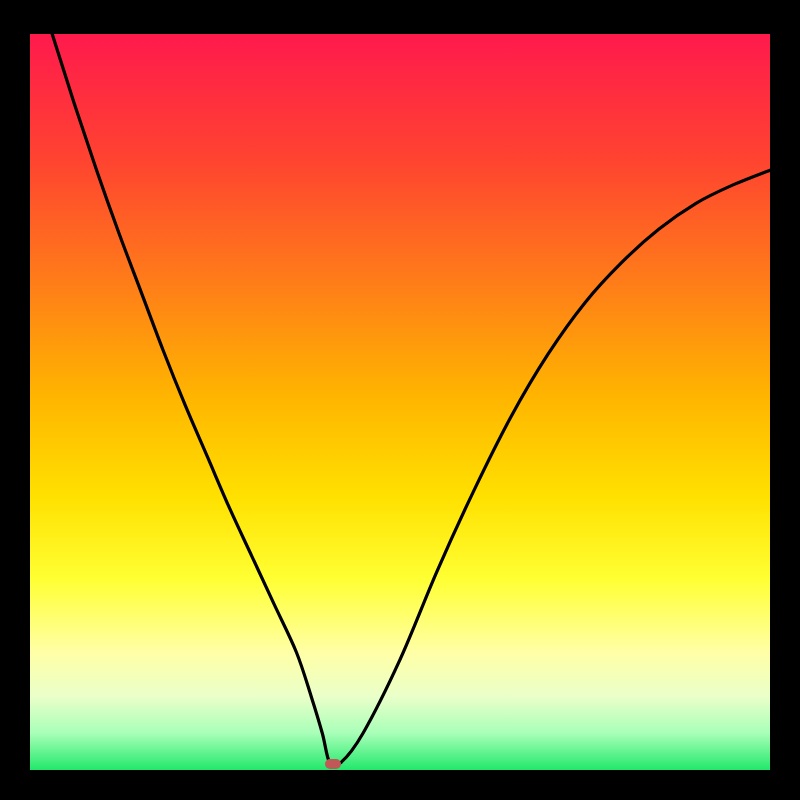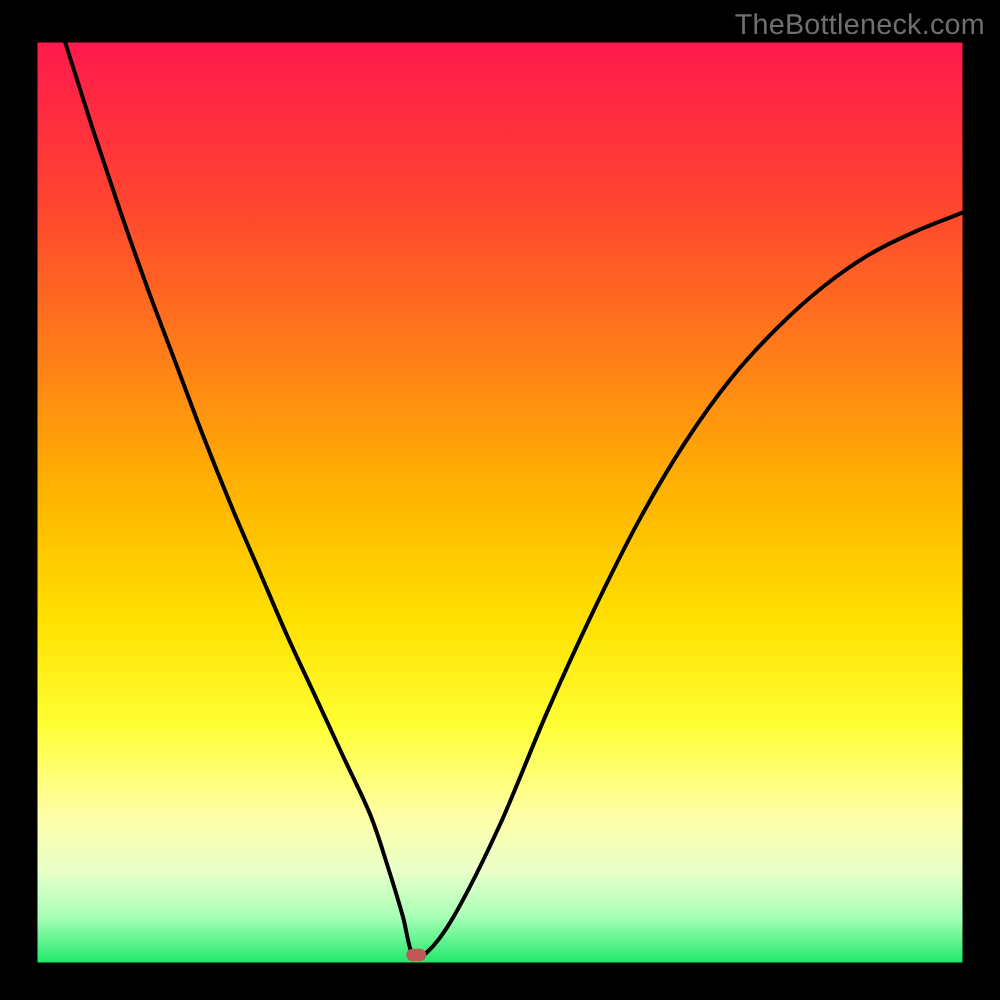--- a/index.html
+++ b/index.html
@@ -64,21 +64,20 @@
     height: 10px;
     background: #c05858;
     border-radius: 5px;
     transform: translate(-50%, -50%);
   }
 </style>
 </head>
 <body>
 
 <div class="frame">
-  <div class="watermark">TheBottleneck.com</div>
 
   <div class="plot-area">
     <div class="gradient-bg"></div>
 
     <svg class="curve" viewBox="0 0 740 736" preserveAspectRatio="none">
       <path id="curve-path" fill="none" stroke-width="3.2" stroke-linecap="round" stroke="#000000" d="M 0 -73.60000000000002 C 3.6999999999999997 -61.33333333333335, 14.8 -23.919999999999998, 22.2 0 C 29.599999999999998 23.919999999999998, 37 47.22666666666662, 44.4 69.91999999999996 C 51.8 92.6133333333333, 59.199999999999996 114.6933333333334, 66.6 136.16000000000008 C 74 157.62666666666675, 81.39999999999999 178.48000000000005, 88.8 198.72000000000003 C 96.2 218.96, 103.6 237.9733333333333, 111 257.59999999999997 C 118.4 277.22666666666663, 125.79999999999998 297.4666666666667, 133.2 316.48 C 140.6 335.49333333333334, 148 353.8933333333333, 155.4 371.68 C 162.8 389.4666666666667, 170.2 406.02666666666664, 177.6 423.2 C 185 440.37333333333333, 192.4 458.16, 199.8 474.72 C 207.20000000000002 491.28000000000003, 214.6 506.6133333333333, 222 522.56 C 229.4 538.5066666666667, 236.8 554.4533333333333, 244.20000000000002 570.4 C 251.60000000000002 586.3466666666667, 260.2333333333333 602.9066666666666, 266.4 618.24 C 272.56666666666666 633.5733333333334, 276.8833333333333 648.9066666666666, 281.2 662.4 C 285.51666666666665 675.8933333333333, 289.2166666666667 688.1600000000001, 292.3 699.2 C 295.3833333333333 710.24, 296.61666666666673 723.7333333333333, 299.70000000000005 728.64 C 302.78333333333336 733.5466666666666, 305.25 733.5466666666666, 310.8 728.64 C 316.35 723.7333333333333, 323.1333333333333 716.3733333333333, 333 699.2 C 342.8666666666667 682.0266666666668, 357.66666666666663 652.5866666666667, 370 625.6 C 382.33333333333337 598.6133333333333, 394.66666666666674 565.4933333333333, 407.00000000000006 537.28 C 419.33333333333337 509.0666666666666, 431.6666666666667 482.08, 444 456.32 C 456.3333333333333 430.56, 468.6666666666667 405.41333333333336, 481 382.72 C 493.3333333333333 360.0266666666667, 505.6666666666667 339.17333333333335, 518 320.16 C 530.3333333333334 301.1466666666667, 542.6666666666666 283.9733333333333, 555 268.64 C 567.3333333333334 253.30666666666664, 579.6666666666666 240.4266666666667, 592 228.16000000000003 C 604.3333333333334 215.89333333333335, 616.6666666666666 204.8533333333333, 629 195.03999999999996 C 641.3333333333334 185.22666666666663, 653.6666666666666 176.63999999999996, 666 169.27999999999997 C 678.3333333333334 161.92, 690.6666666666666 156.39999999999998, 703 150.88 C 715.3333333333334 145.36, 733.8333333333334 138.6133333333334, 740 136.16000000000008"></path>
     </svg>
 
     <div class="marker" id="min-marker" style="background: rgb(192, 88, 88); left: 303.4px; top: 730.112px;"></div>
   </div>

